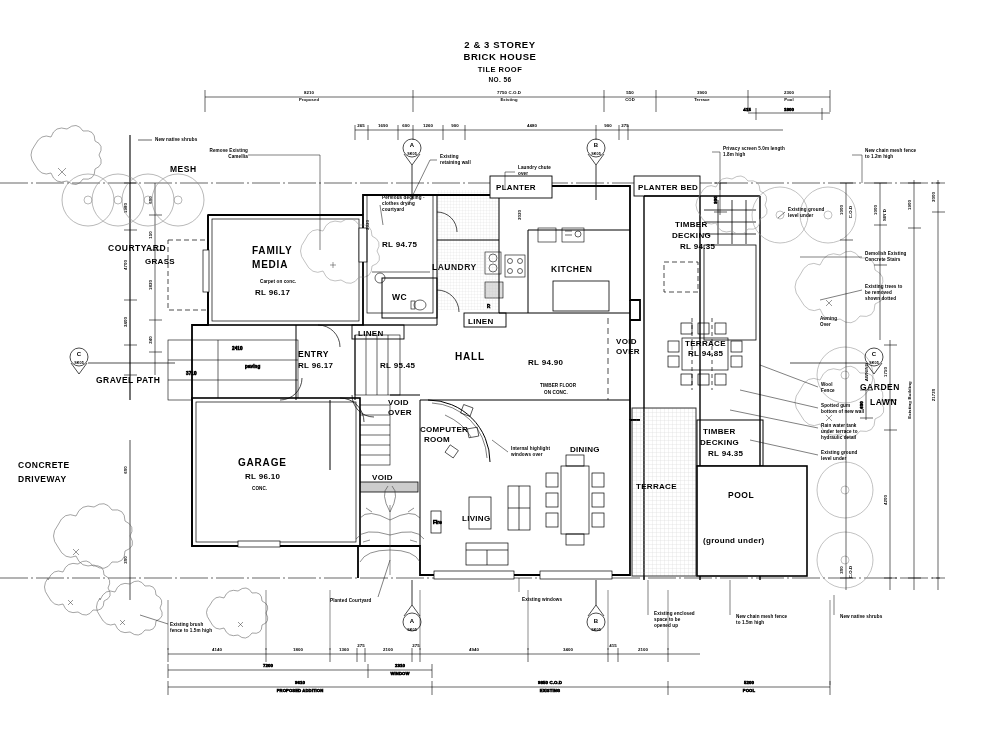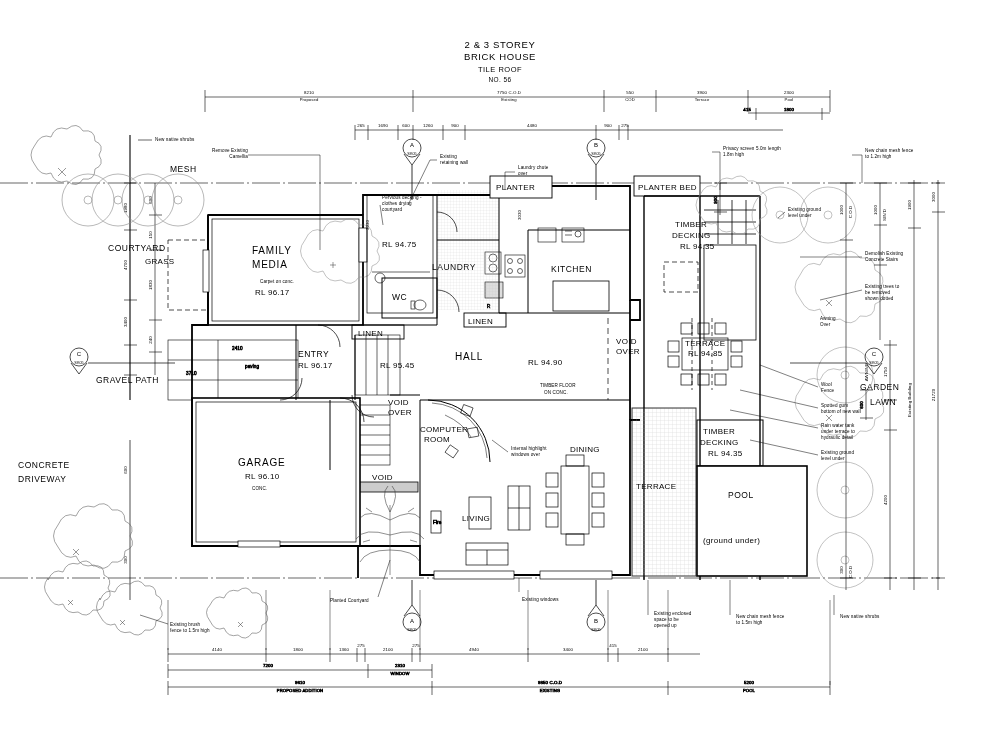--- a/index.html
+++ b/index.html
@@ -1,18 +1,18 @@
 <!DOCTYPE html>
 <html><head>
 <meta charset="utf-8">
 <style>
   html,body{margin:0;padding:0;background:#ffffff;}
   body{width:1000px;height:750px;overflow:hidden;position:relative;
        font-family:"Liberation Sans","DejaVu Sans",sans-serif;color:#000;}
-  #sheet{position:absolute;inset:0;width:1000px;height:750px;}
+  #sheet{position:absolute;inset:0;width:1000px;height:750px;font-weight:bold;}
   svg{display:block;}
   .ttl{font-size:9.5px;letter-spacing:.6px;}
   .room{font-size:10px;letter-spacing:.8px;}
   .roomsm{font-size:8.5px;letter-spacing:.5px;}
   .rl{font-size:8px;letter-spacing:.3px;}
   .tiny{font-size:4.6px;letter-spacing:.1px;}
   .dim{font-size:4.4px;letter-spacing:.1px;}
   .dimlbl{font-size:4.2px;letter-spacing:.1px;}
   .mk{font-size:6px;}
   .mks{font-size:3.8px;}

